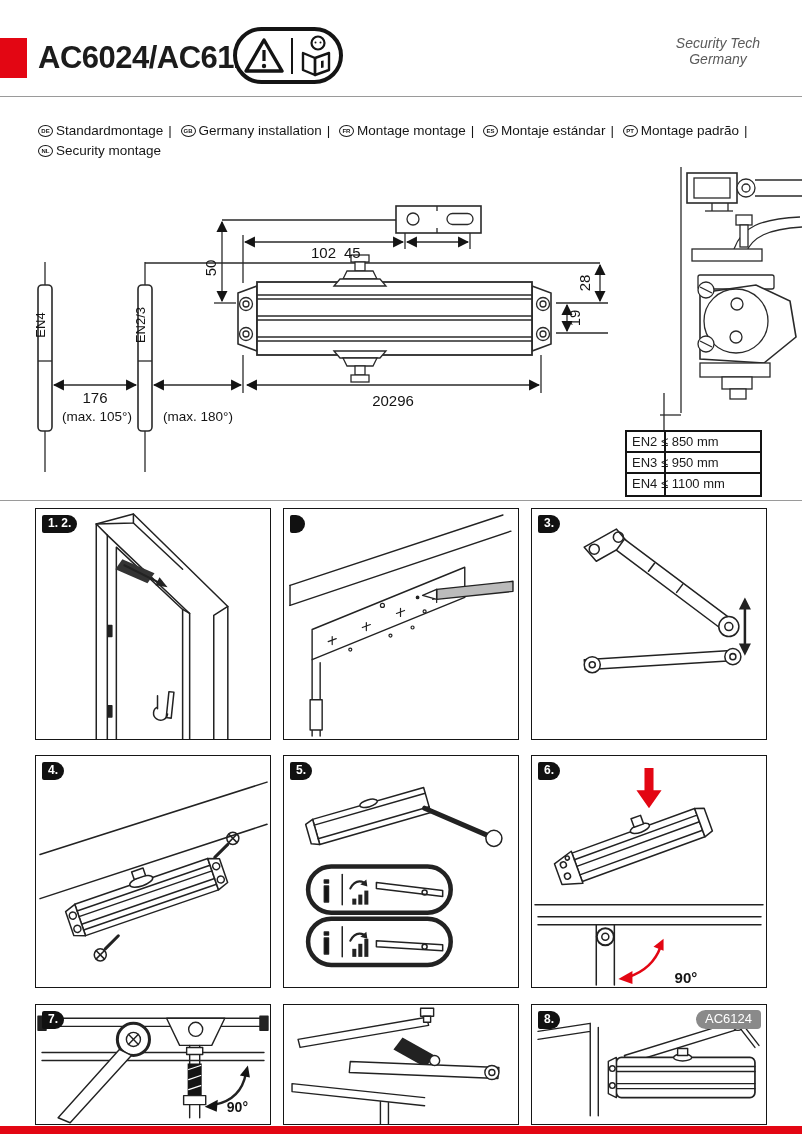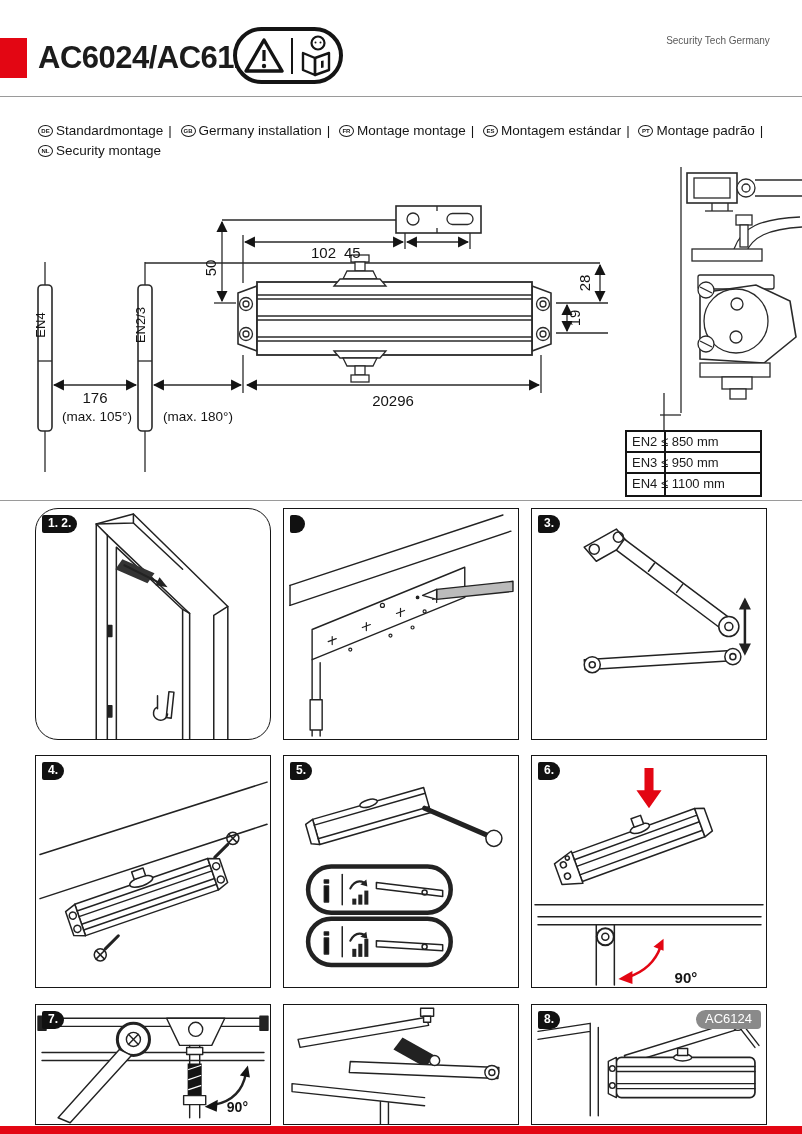--- a/index.html
+++ b/index.html
@@ -16,21 +16,21 @@
   .warn-pill {
     left:233px; top:27px; width:110px; height:57px; border:4px solid #141414;
     border-radius:29px; display:flex; align-items:center; justify-content:space-evenly; background:#fff;
   }
   .warn-div { width:2px; height:36px; background:#141414; }
   .brand { left:650px; top:31px; width:136px; text-align:center; }
   .brand-pill {
     height:44px; border-radius:22px; background:#e30613; color:#fff; display:flex;
     align-items:center; justify-content:center; font-size:27px; font-weight:900; letter-spacing:2px;
   }
-  .brand-sub { margin-top:4px; font-size:10px; color:#5a5a5a; }
+  .brand-sub { margin-top:4px; font-size:14px; color:#5a5a5a;font-style:italic; }
   .rule { left:0; width:802px; height:1px; background:#9a9a9a; }
 
   
   .langs { left:38px; top:121px; width:745px; font-size:13.5px; line-height:20px; color:#161616; }
   .lang-code {
     display:inline-block; width:15px; height:12px; border:1px solid #161616; border-radius:50%;
     font-size:6px; font-weight:bold; line-height:10px; text-align:center; vertical-align:2px; margin-right:3px;
   }
   .lang-sep { margin:0 5px; }
 
@@ -87,21 +87,21 @@
   <div class="brand-sub">Security Tech Germany</div>
 </div>
 
 <div class="abs rule" style="top:96px"></div>
 
 <div class="abs langs">
   <div>
     <span class="lang-item"><span class="lang-code">DE</span><span>Standardmontage</span></span><span class="lang-sep">|</span>
     <span class="lang-item"><span class="lang-code">GB</span><span>Germany installation</span></span><span class="lang-sep">|</span>
     <span class="lang-item"><span class="lang-code">FR</span><span>Montage montage</span></span><span class="lang-sep">|</span>
-    <span class="lang-item"><span class="lang-code">ES</span><span>Montagem estándar</span></span><span class="lang-sep">|</span>
+    <span class="lang-item"><span class="lang-code">ES</span><span>Montaje estándar</span></span><span class="lang-sep">|</span>
     <span class="lang-item"><span class="lang-code">PT</span><span>Montage padrão</span></span><span class="lang-sep">|</span>
   </div>
   <div>
     <span class="lang-item"><span class="lang-code">NL</span><span>Security montage</span></span>
   </div>
 </div>
 
 <svg class="abs diagram-svg" width="802" height="335" viewBox="0 0 802 335">
   <defs>
     <marker id="ah" viewBox="0 0 10 10" refX="9" refY="5" markerWidth="8.5" markerHeight="8.5" orient="auto-start-reverse">
@@ -219,21 +219,21 @@
 
 <div class="abs en-table">
   <div class="row">EN2 ≤ 850 mm</div>
   <div class="row">EN3 ≤ 950 mm</div>
   <div class="row">EN4 ≤ 1100 mm</div>
 </div>
 <div class="abs cross-line"></div>
 
 <div class="abs rule" style="top:500px"></div>
 
-<figure class="abs panel" style="left:35px; top:508px; width:236px; height:232px;border-radius:23px;">
+<figure class="abs panel" style="left:35px; top:508px; width:236px; height:232px;">
   <span class="badge">1. 2.</span>
   <svg viewBox="0 0 233 229">
     <g stroke="#222" stroke-width="1.5" fill="none" stroke-linejoin="round" stroke-linecap="round">
       <path d="M60,229 L60,15 L97,5 L191,97 L191,229"></path>
       <path d="M60,15 L97,14 L97,5"></path>
       <path d="M97,14 L146,60"></path>
       <path d="M71,229 L71,26 L153,104 L153,229"></path>
       <path d="M60,15 L71,26"></path>
       <path d="M80,229 L80,38 L146,100 L146,229"></path>
       <path d="M146,100 L153,104"></path>

